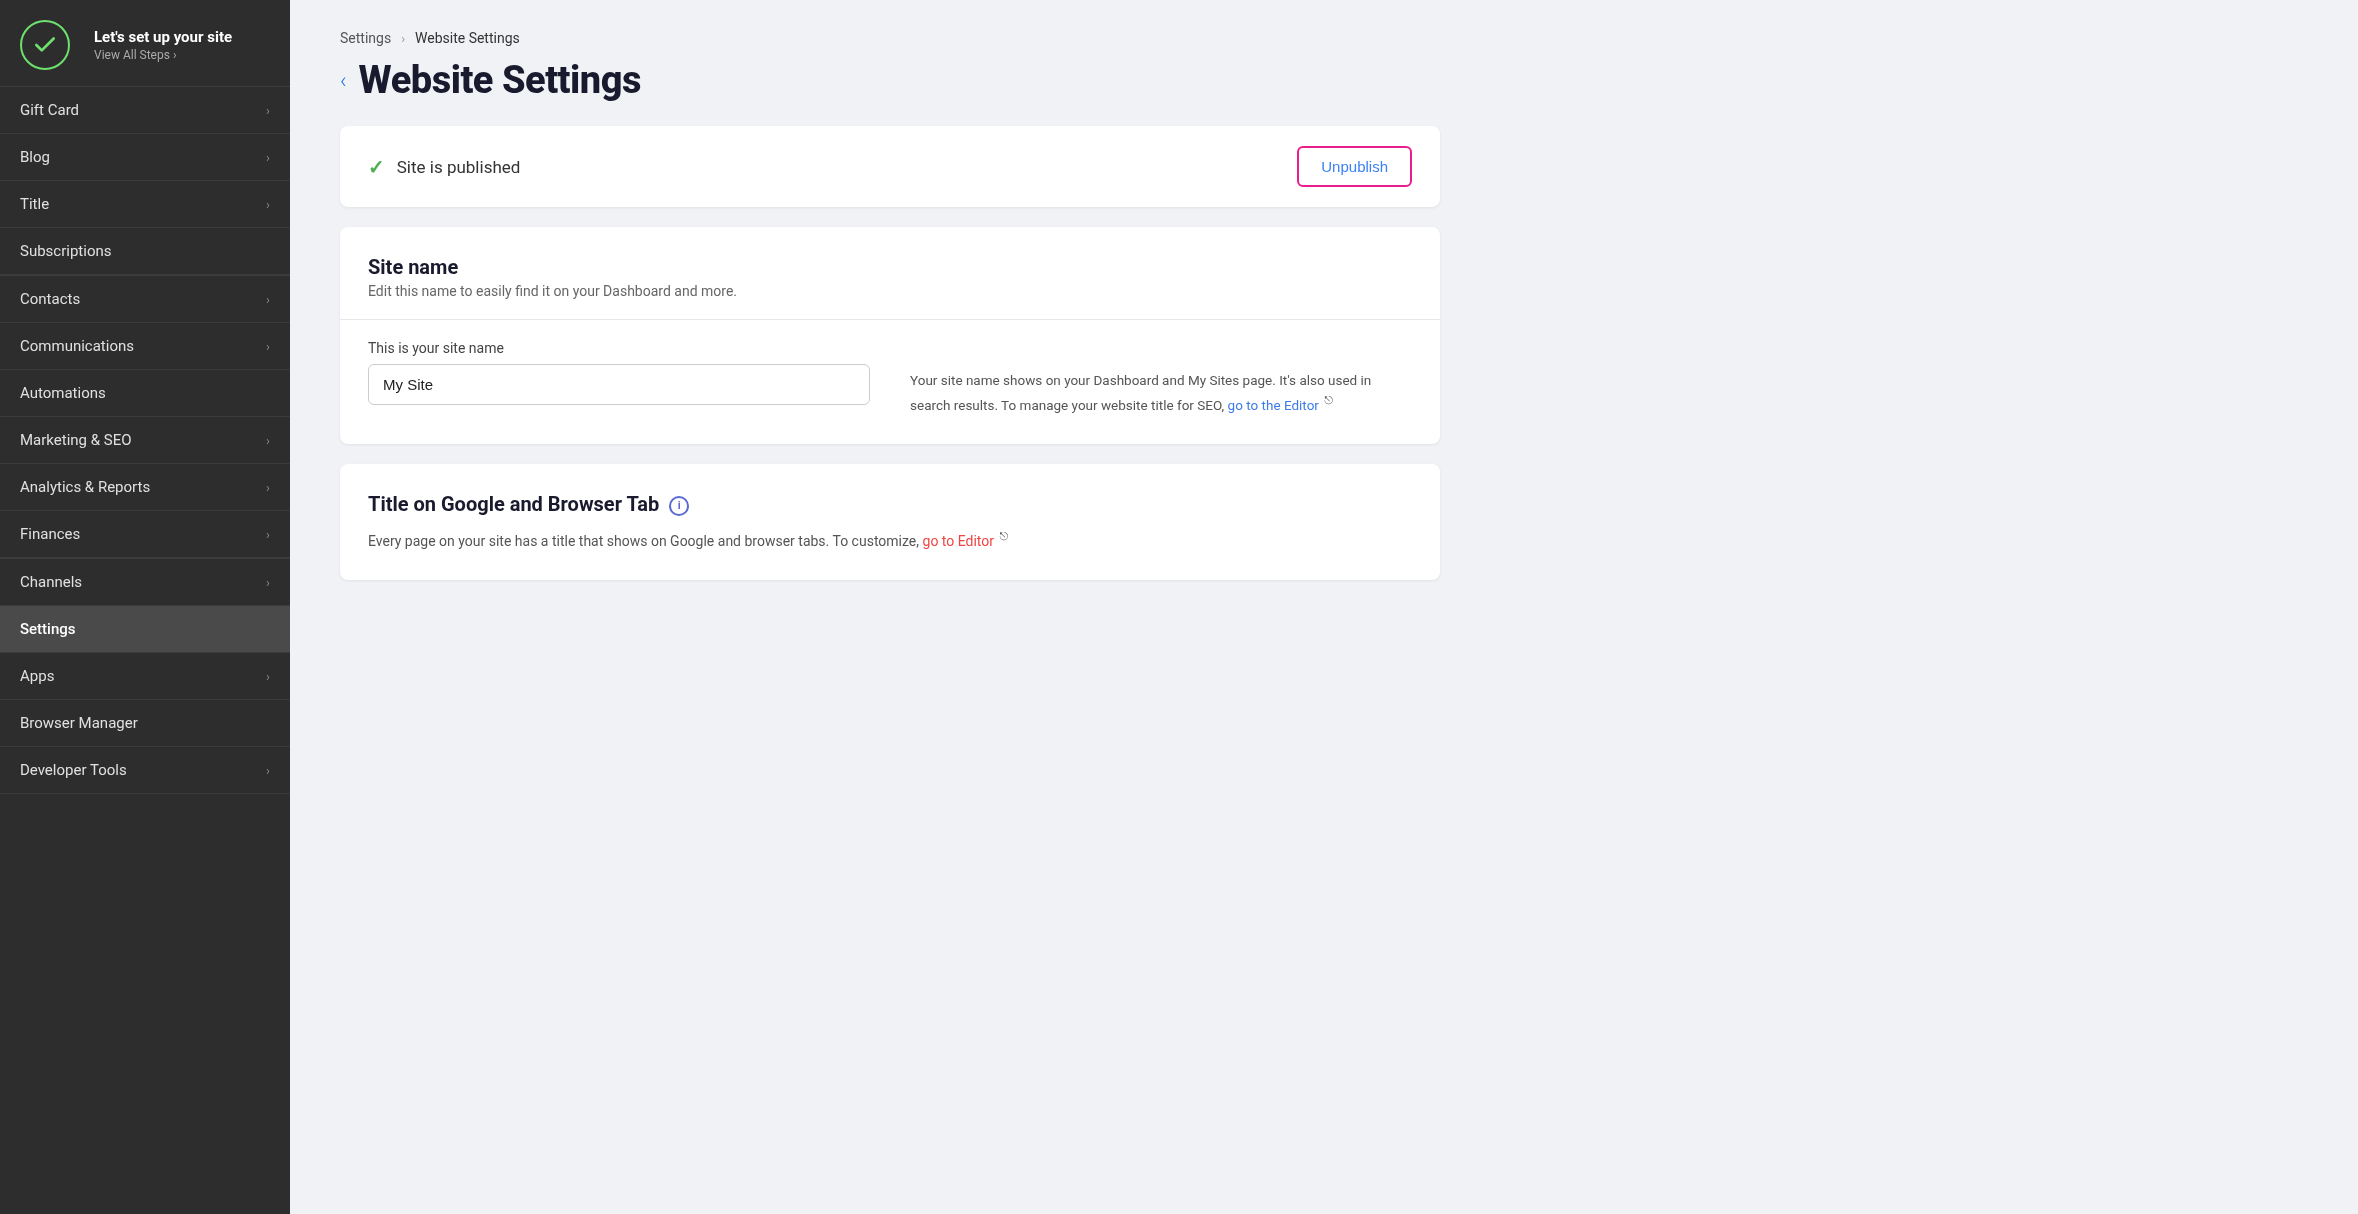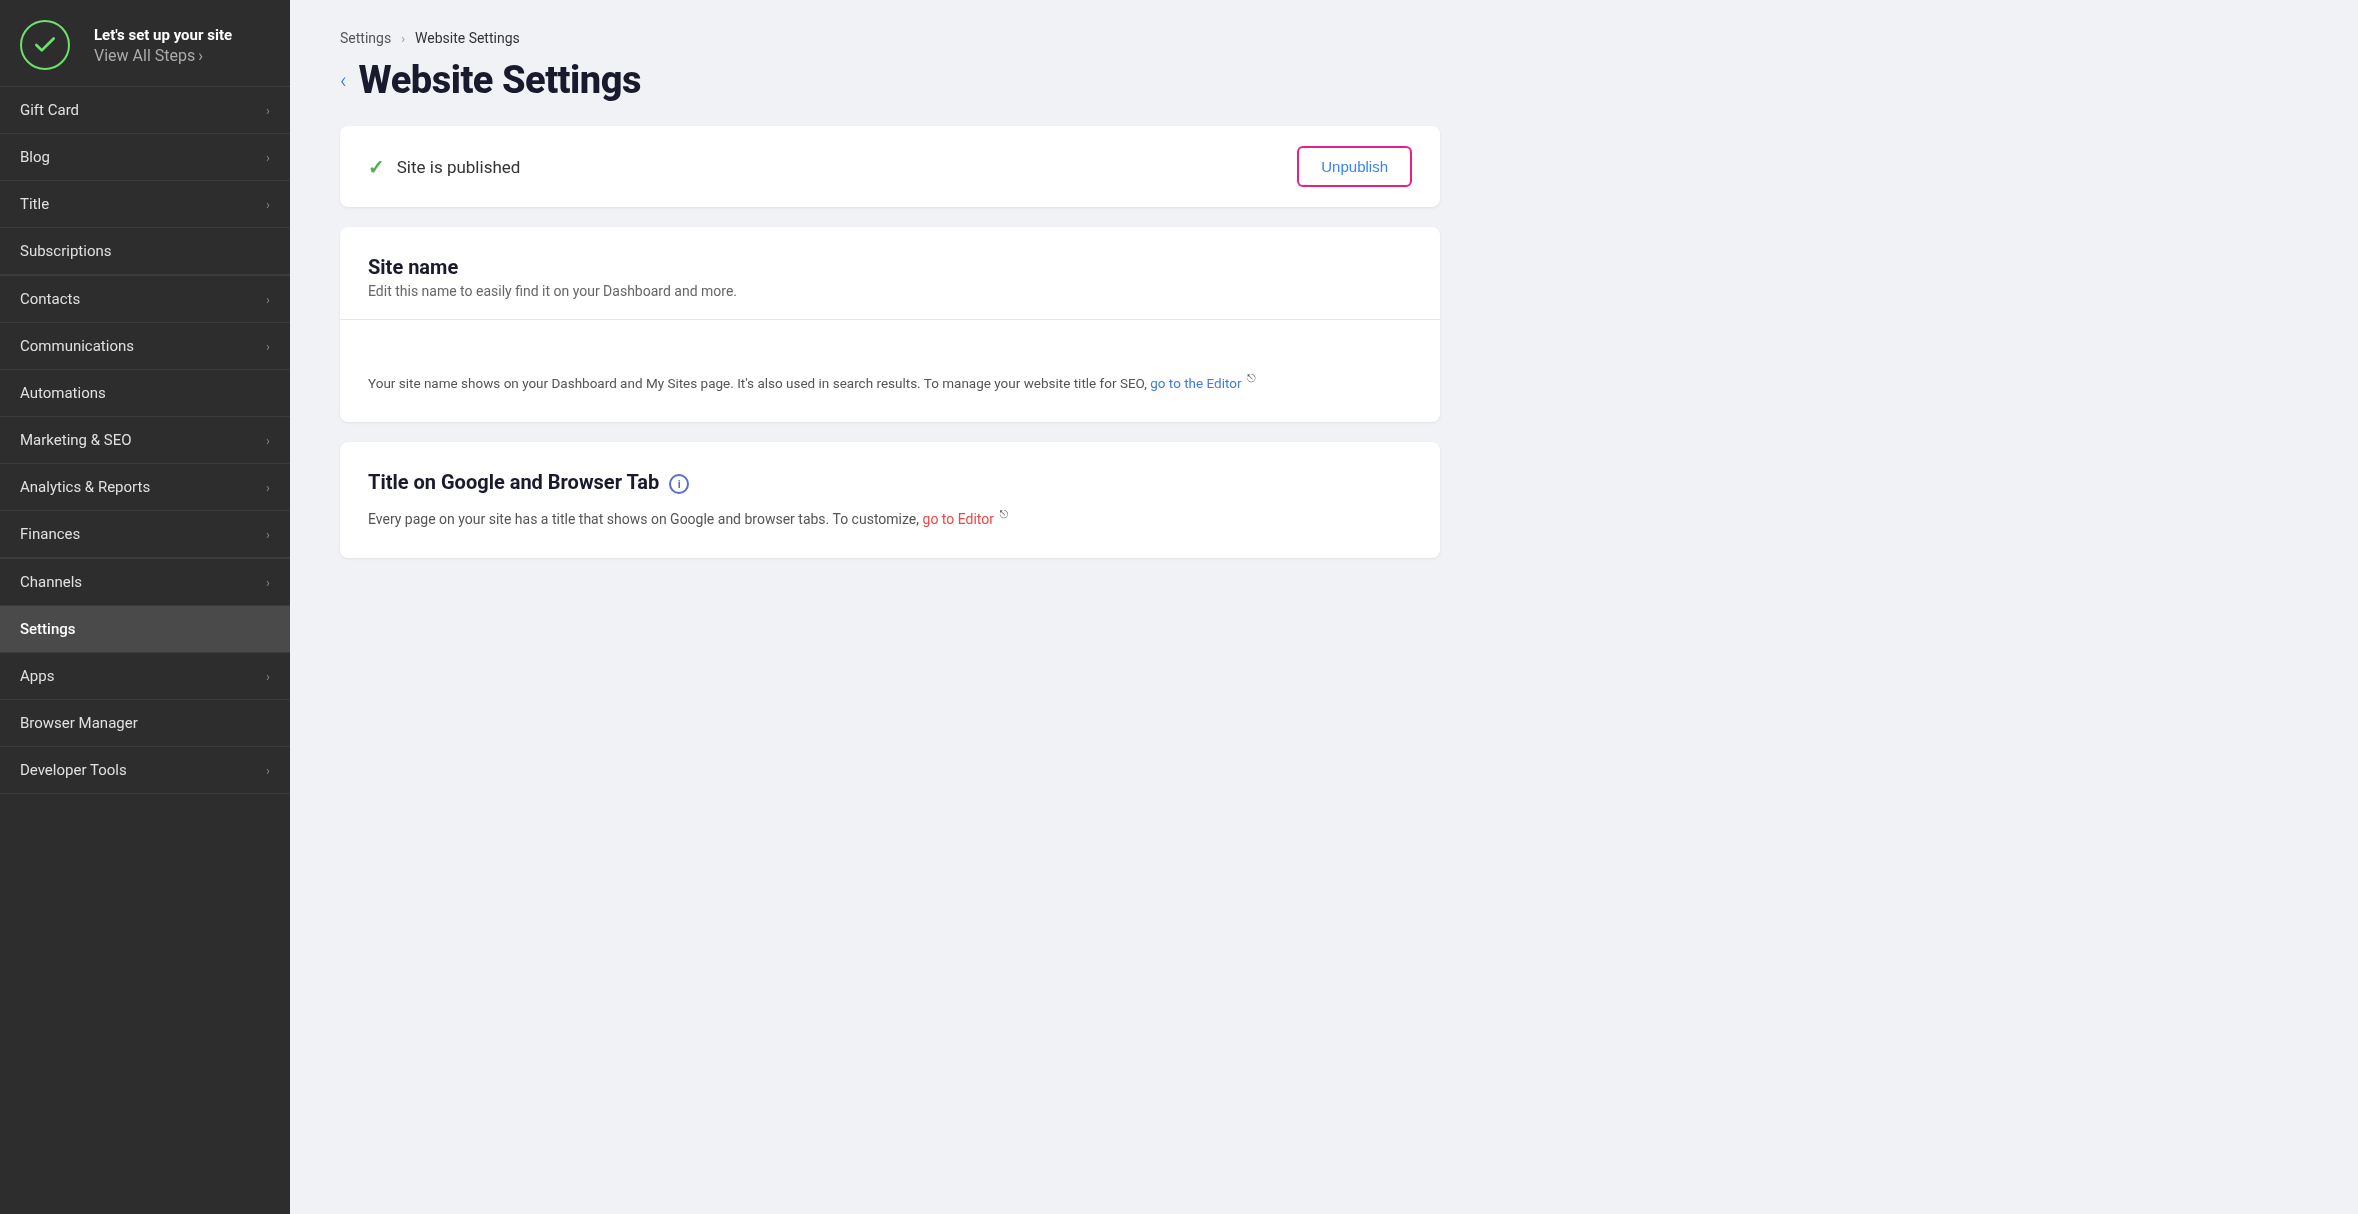--- a/index.html
+++ b/index.html
@@ -33,21 +33,21 @@
       display: flex;
       align-items: center;
       justify-content: center;
       flex-shrink: 0;
     }
 
     .setup-icon svg { color: #6ee06e; }
 
     .setup-text { display: flex; flex-direction: column; }
     .setup-title { font-size: 15px; font-weight: 700; color: #fff; line-height: 1.2; }
-    .setup-subtitle { font-size: 16px; color: #aaa; margin-top: 2px; display: flex; align-items: center; gap: 3px; }
+    .setup-subtitle { font-size: 12px; color: #aaa; margin-top: 2px; display: flex; align-items: center; gap: 3px; }
     .setup-subtitle span { color: #aaa; }
 
     .sidebar-divider { height: 1px; background: #3d3d3d; margin: 0; }
 
     .sidebar-item {
       display: flex;
       align-items: center;
       justify-content: space-between;
       padding: 14px 20px;
       cursor: pointer;
@@ -354,20 +354,24 @@
     </div>
 
     <div class="card">
       <div class="site-name-card">
         <h2 class="section-title">Site name</h2>
         <p class="section-desc">Edit this name to easily find it on your Dashboard and more.</p>
       </div>
       <div class="card-divider"></div>
       <div class="site-name-form">
         <div class="form-row">
+          <div class="form-left">
+            <label class="form-label">This is your site name</label>
+            <input type="text" class="form-input" value="My Site" style="">
+          </div>
           <div class="form-right">
             <p class="form-help">
               <span>Your site name shows on your Dashboard and My Sites page. It's also used in search results. To manage your website title for SEO,</span>
               <a href="#">go to the Editor</a>
               <span class="ext-icon">⎋</span>
             </p>
           </div>
         </div>
       </div>
     </div>

